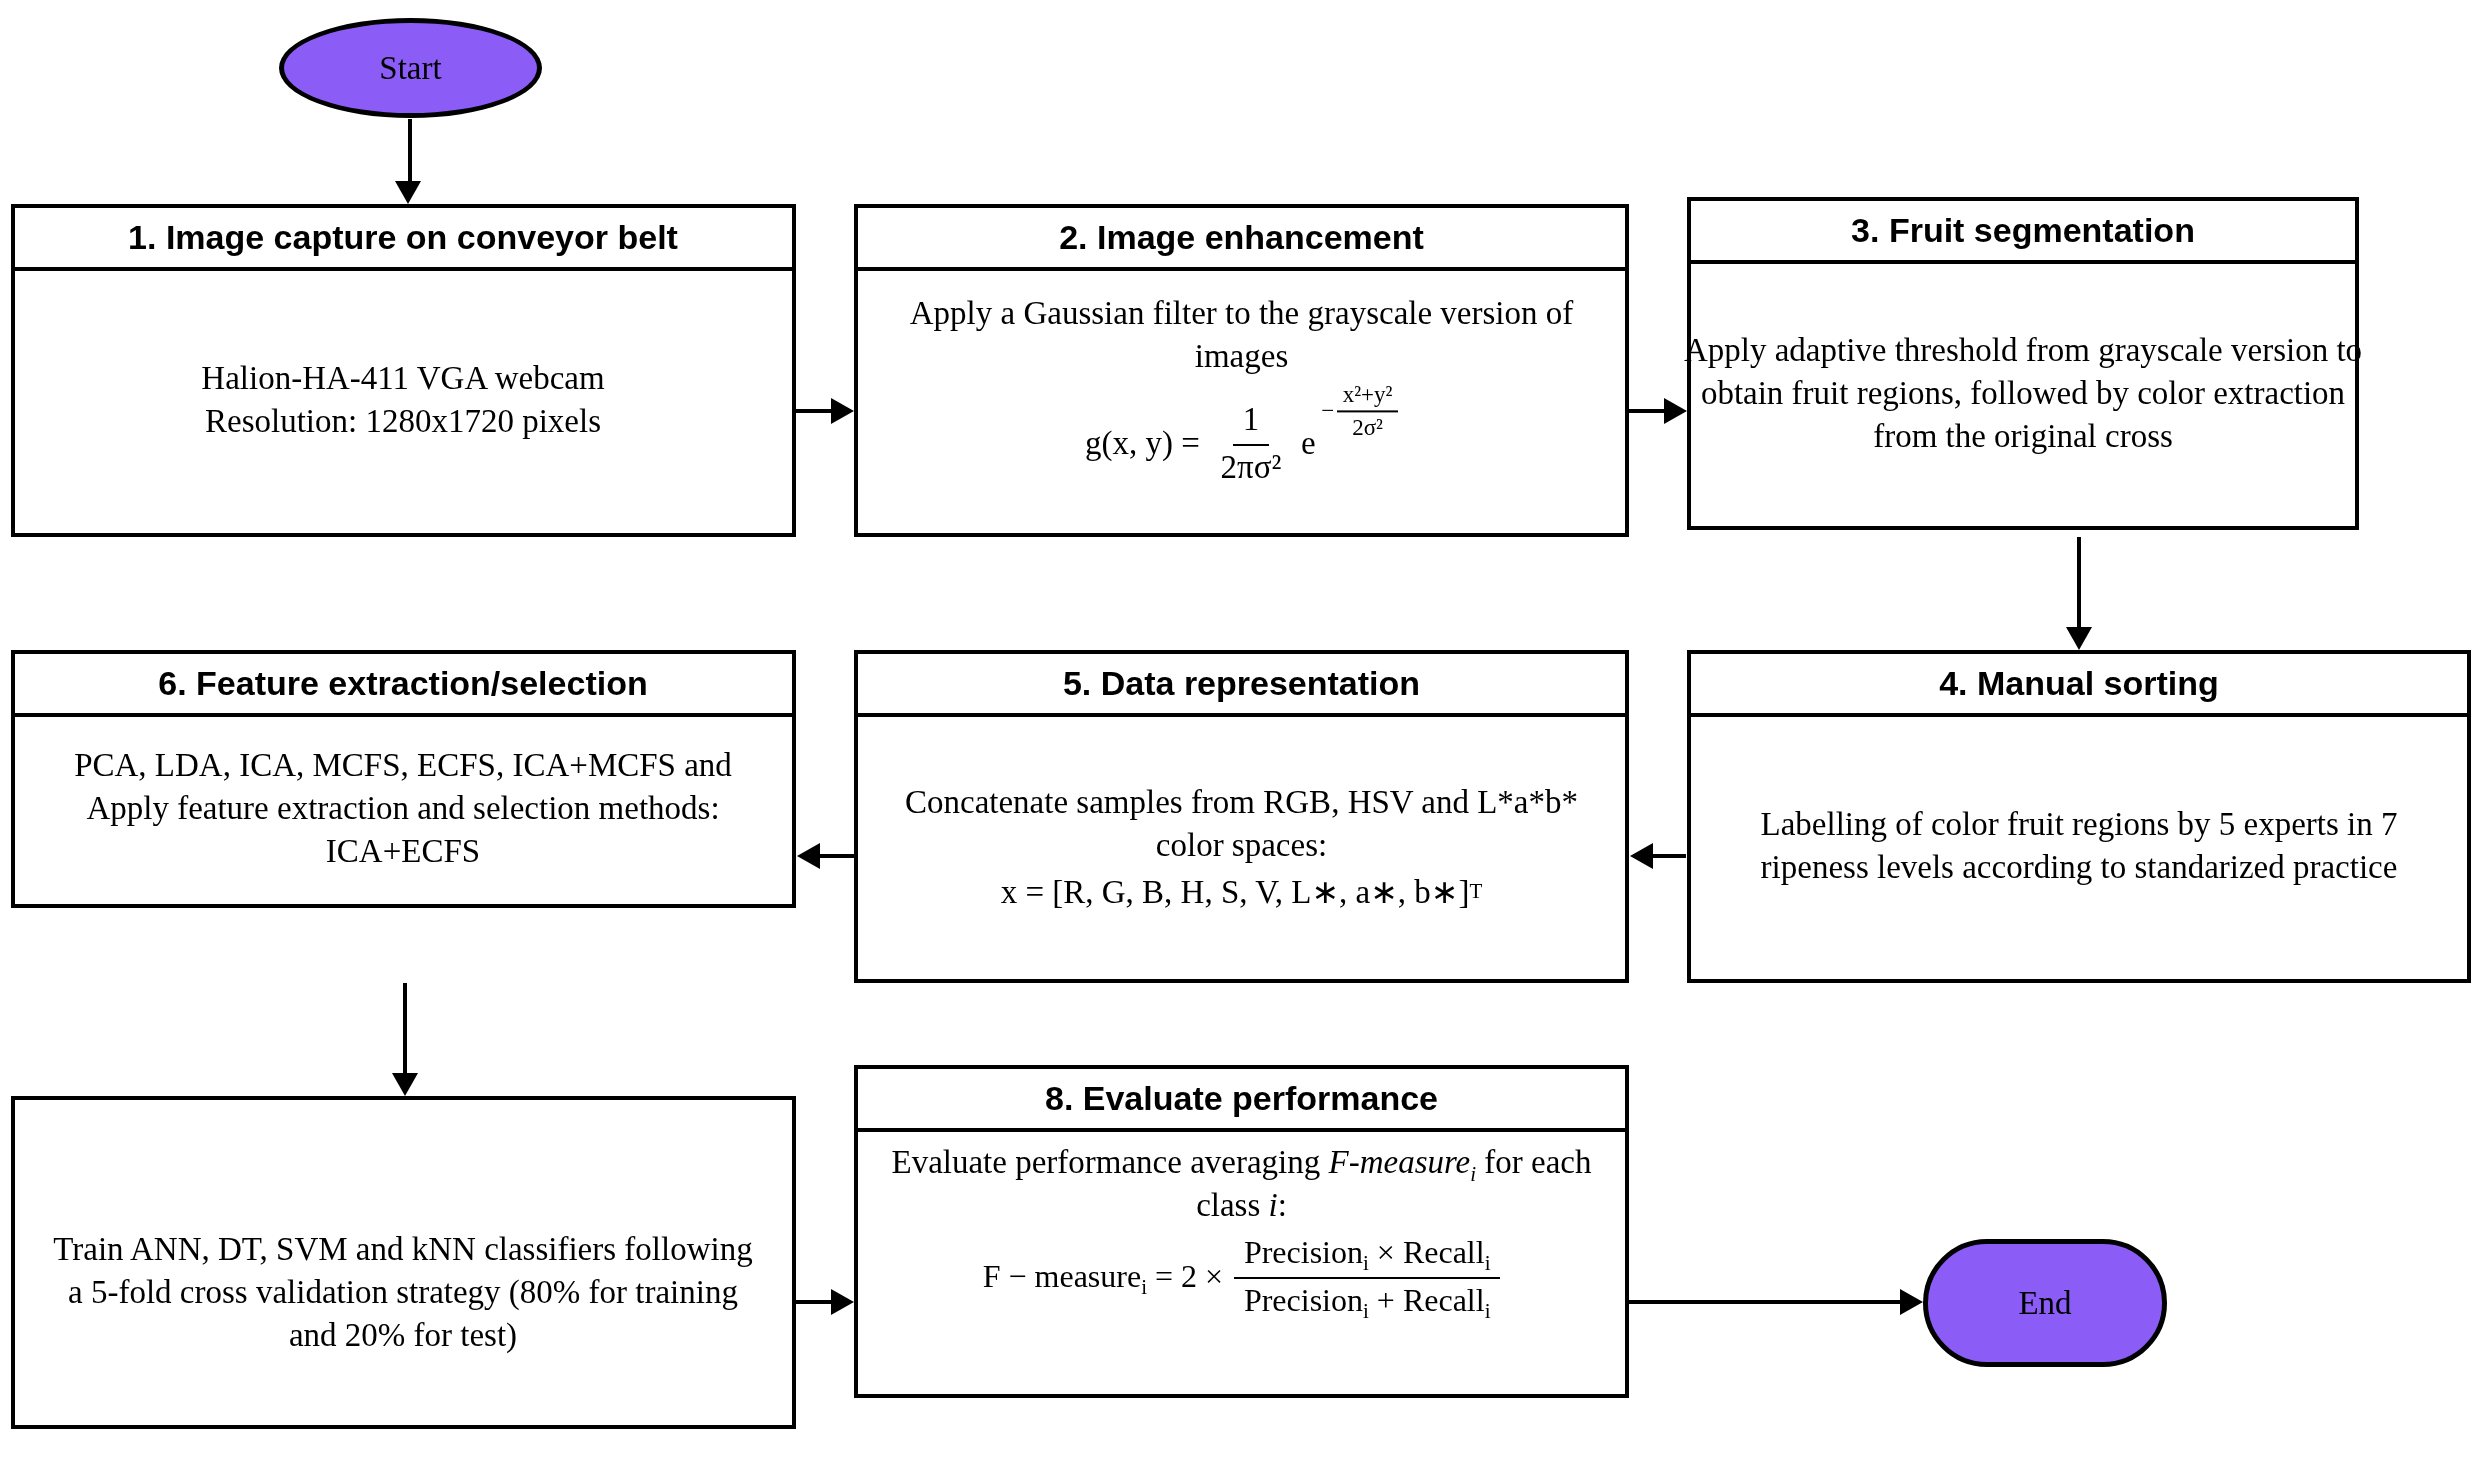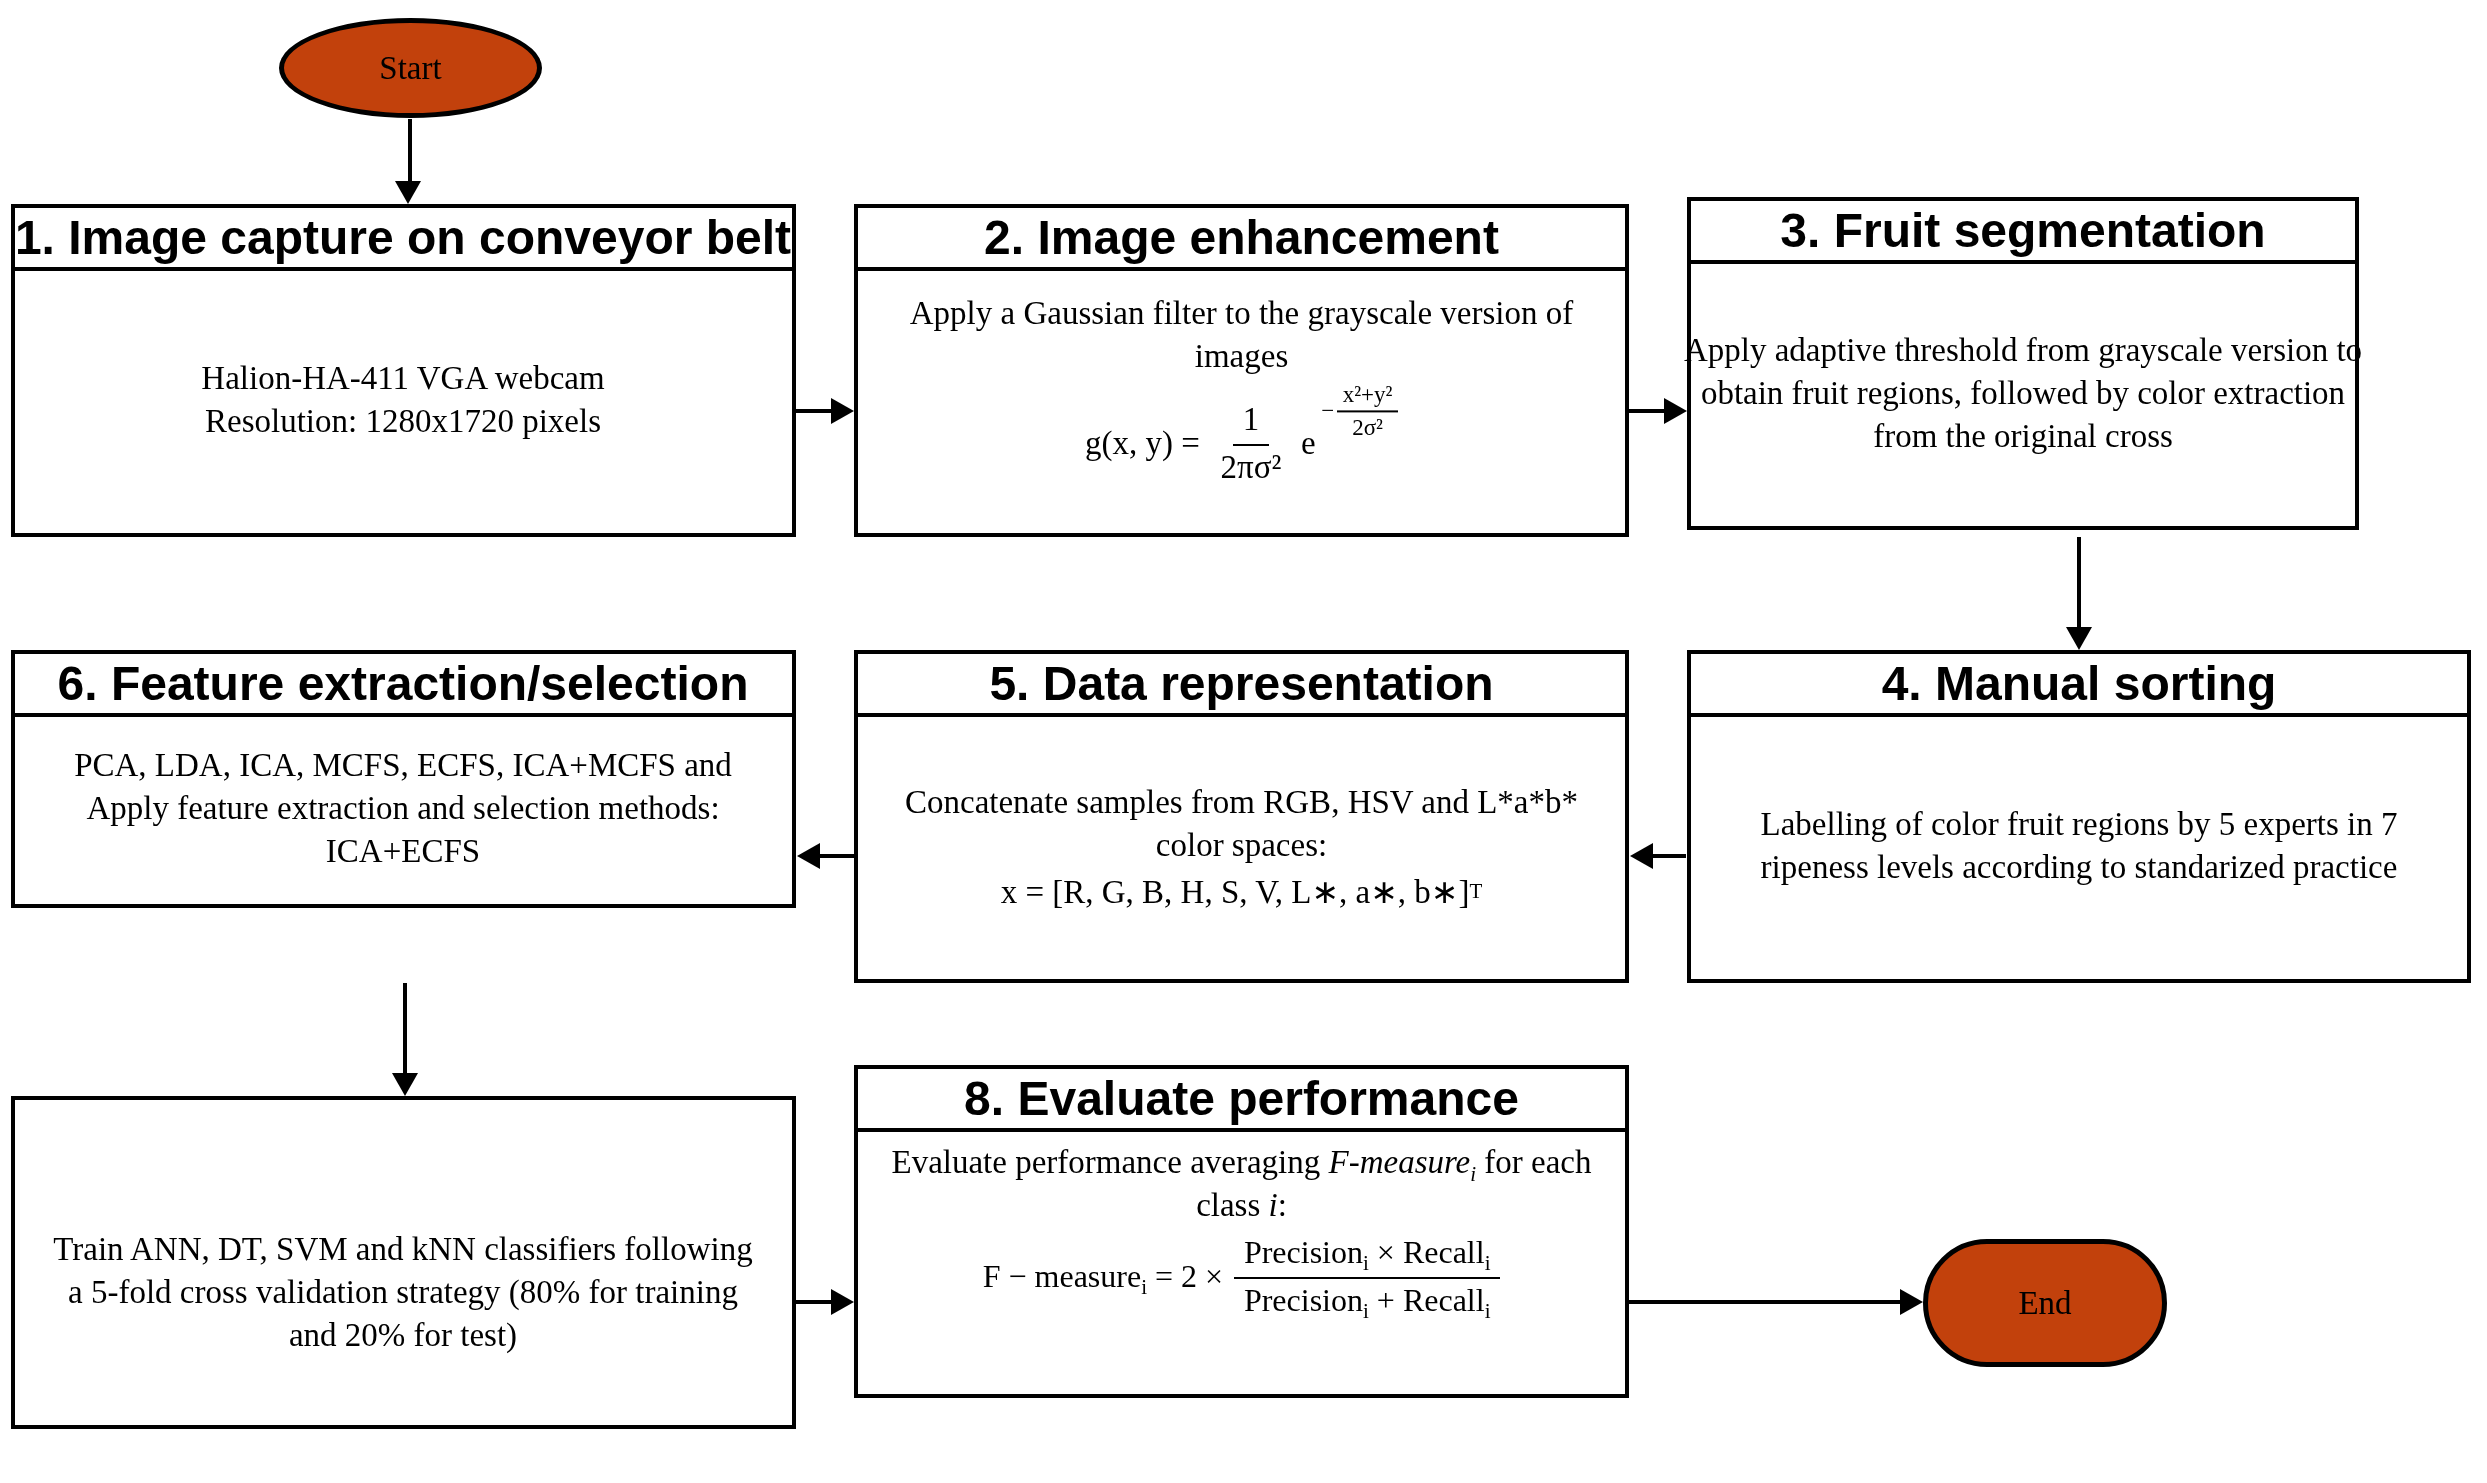--- a/index.html
+++ b/index.html
@@ -17,21 +17,21 @@
     position: absolute;
     border: 4.9px solid #000;
     box-sizing: border-box;
     background: #fff;
   }
   .box-header {
     height: 59px; line-height: 59px;
     border-bottom: 4.9px solid #000;
     font-family: "Liberation Sans", sans-serif;
     font-weight: bold;
-    font-size: 48px;
+    font-size: 34px;
     color: #000;
     text-align: center;
     white-space: nowrap;
     overflow: visible;
   }
   .box-body {
     position: absolute;
     left: 0; right: 0; top: 59px; bottom: 0;
     display: flex;
     flex-direction: column;
@@ -47,21 +47,21 @@
     white-space: nowrap;
     text-align: center;
   }
   .em { font-style: italic; }
   sub { font-size: 21px; line-height: 0; }
   sup { font-size: 21px; line-height: 0; }
   .terminal {
     position: absolute;
     border: 5.6px solid #000;
     box-sizing: border-box;
-    background: #c2410c;
+    background: #8b5cf6;
     display: flex;
     align-items: center;
     justify-content: center;
     font-family: "Liberation Serif", serif;
     font-size: 33px;
     color: #000;
   }
   .formula {
     display: flex;
     align-items: center;

